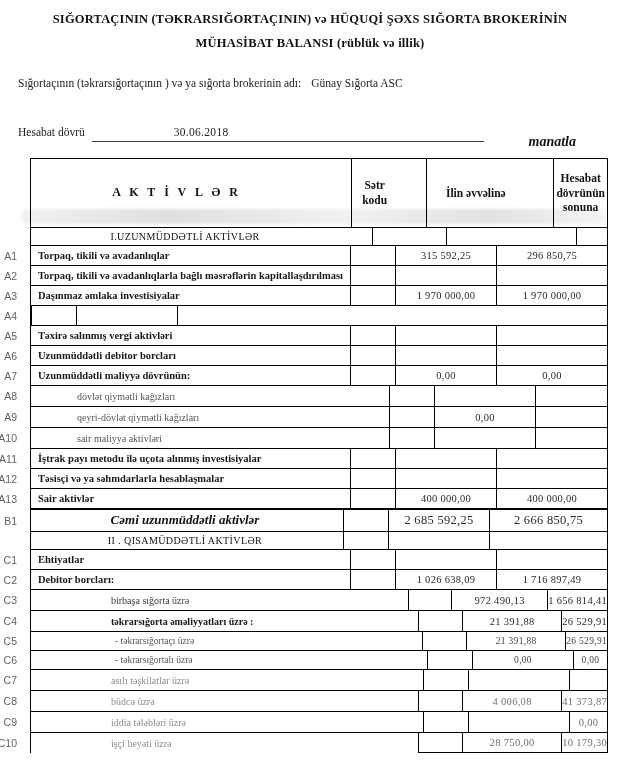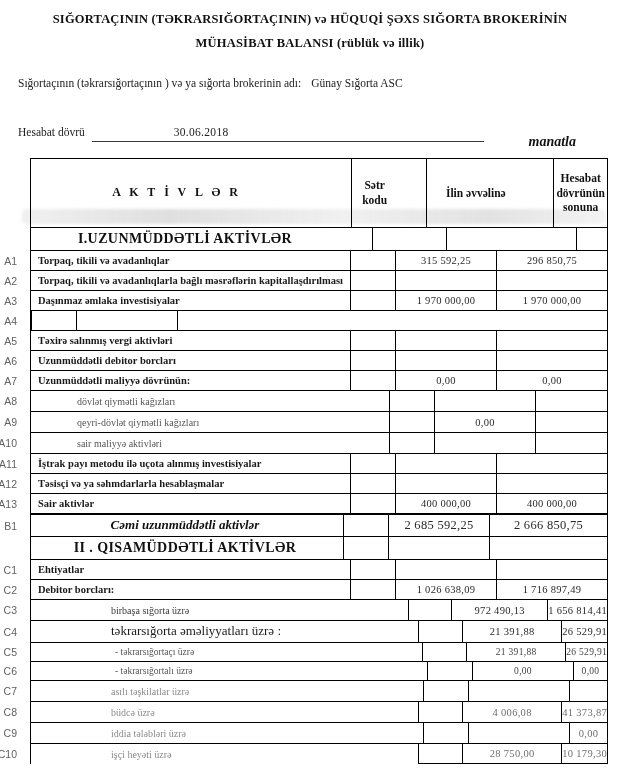--- a/index.html
+++ b/index.html
@@ -35,29 +35,29 @@
   .th-assets{letter-spacing:3px;font-size:12px;}
   .cell,.val{display:flex;align-items:center;justify-content:center;}
   .val{font-size:10.5px;color:#2a2a2a;letter-spacing:.3px;white-space:nowrap;}
   .lbl{font-size:10.5px;line-height:1.3;padding:2px 4px 2px 7px;}
   .rcode{
     position:absolute;left:-44px;top:50%;transform:translateY(-50%);width:30px;
     direction:rtl;white-space:nowrap;text-align:right;
     font-family:"Liberation Sans",sans-serif;font-size:10.5px;color:#5f5f5f;
   }
   .kind-section{min-height:16px;}
-  .kind-section .lbl{font-weight:bold;justify-content:center;text-align:center;font-size:14px;letter-spacing:.4px;padding-left:0;color:#111;}
+  .kind-section .lbl{font-weight:normal;justify-content:center;text-align:center;font-size:10px;letter-spacing:.4px;padding-left:0;color:#111;}
   .kind-item{min-height:19px;}
   .kind-item .lbl{font-weight:bold;color:#1a1a1a;}
   .kind-sub{min-height:20px;}
   .kind-sub .lbl{padding-left:46px;color:#555;font-size:10px;}
   .kind-csub{min-height:20px;}
   .kind-csub .lbl{padding-left:80px;color:#3a3a3a;font-size:10px;}
   .kind-csub-bold{min-height:20px;}
-  .kind-csub-bold .lbl{padding-left:80px;font-weight:normal;font-size:13px;color:#1a1a1a;}
+  .kind-csub-bold .lbl{padding-left:80px;font-weight:bold;font-size:10px;color:#1a1a1a;}
   .kind-cdash{min-height:18px;}
   .kind-cdash .lbl{padding-left:84px;color:#555;font-size:9.5px;}
   .kind-cdash .val{font-size:9.5px;color:#444;}
   .kind-csub-light{min-height:20px;}
   .kind-csub-light .lbl{padding-left:80px;color:#8b8b8b;font-size:10px;}
   .kind-csub-light .val{color:#6f6f6f;}
   .kind-total{min-height:21px;border-top:2px solid #000;}
   .kind-total .lbl{font-weight:bold;font-style:italic;justify-content:center;text-align:center;font-size:13px;padding-left:0;color:#111;}
   .kind-total .val{font-size:12.5px;}
   .trow.last .c-code,.trow.last .c-v1,.trow.last .c-v2{border-bottom:1.5px solid #000;}

